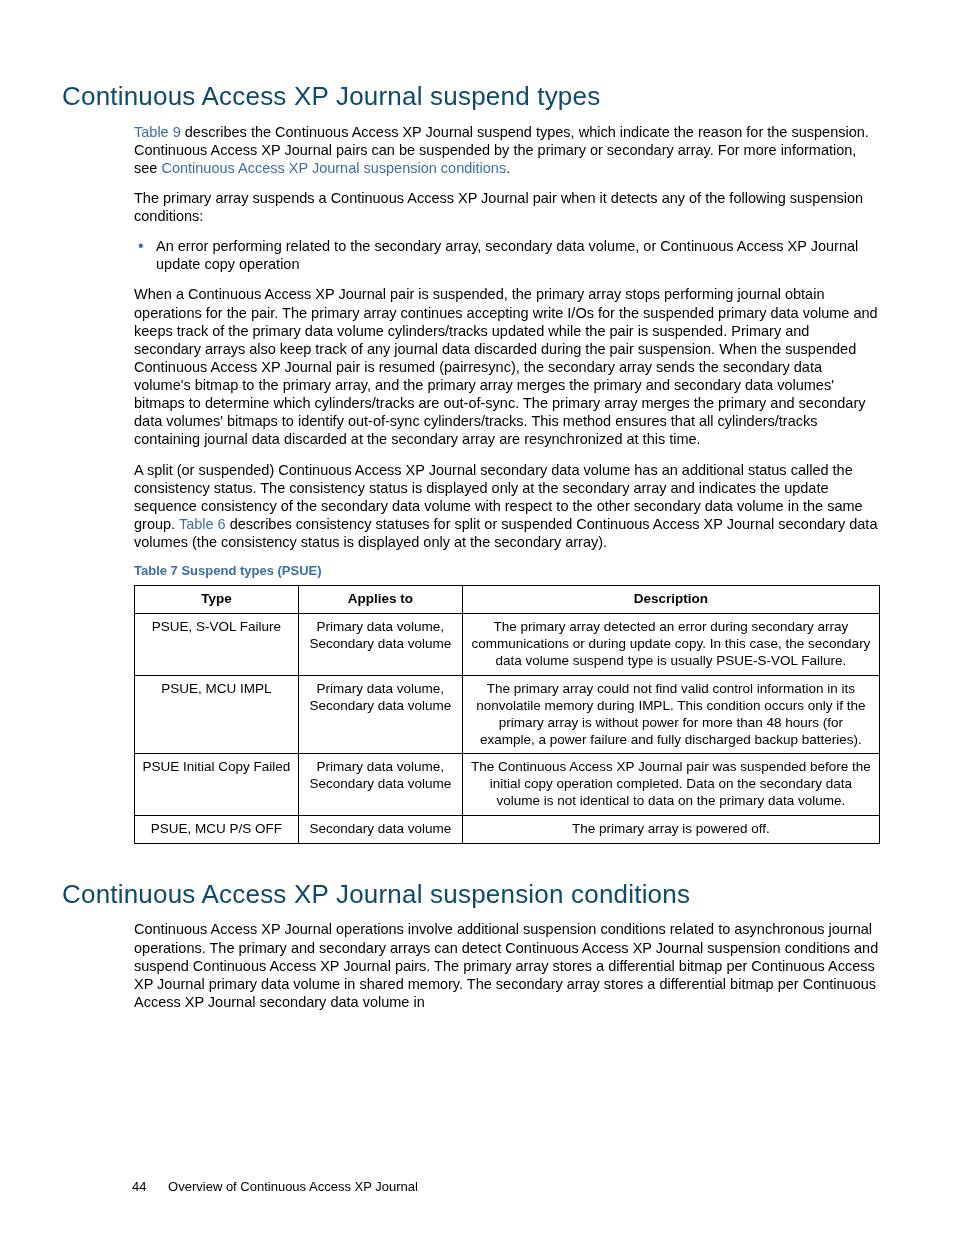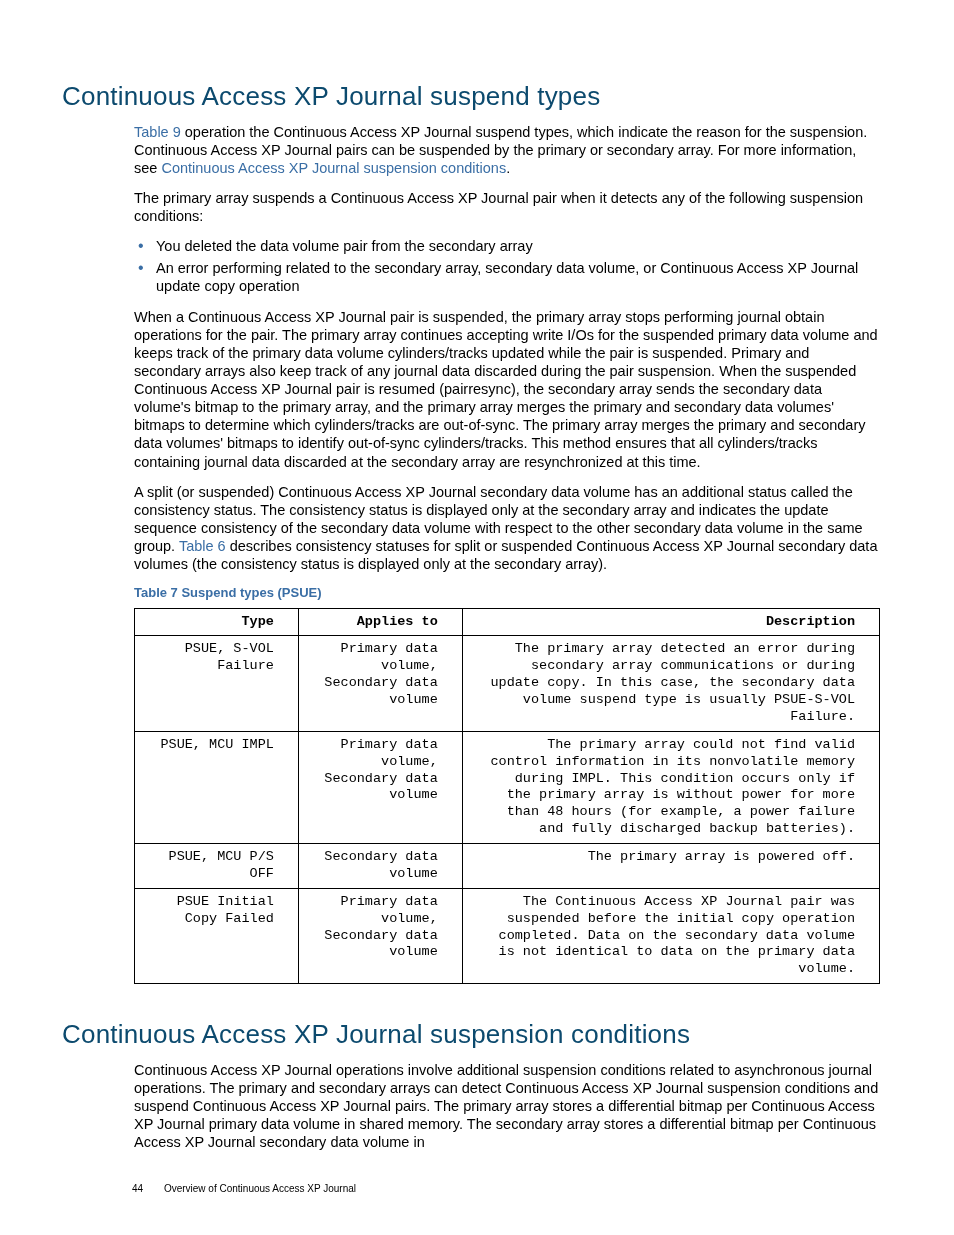--- a/index.html
+++ b/index.html
@@ -59,52 +59,50 @@
     margin-bottom: 6px;
   }
   table.dtable {
     width: 100%;
     border-collapse: collapse;
     font-size: 13.5px;
     margin-bottom: 28px;
   }
   table.dtable th, table.dtable td {
     border: 1px solid #000;
-    padding: 5px 24px;
-    text-align: right;
+    padding: 5px 7px;
+    text-align: center;
     vertical-align: top;
-    font-family: Liberation Mono, monospace;
   }
   table.dtable th {
     font-weight: bold;
     background: #fff;
   }
   .footer {
     position: absolute;
     bottom: 40px;
     left: 132px;
-    font-size: 10px;
+    font-size: 13px;
   }
   .footer .pnum { margin-right: 18px; }
   .sec2 { margin-top: 34px; }
 </style>
 </head>
 <body>
 
 <h2 class="sec">Continuous Access XP Journal suspend types</h2>
 
 <div class="indent">
   <p class="body">
-    <a class="xref">Table 9</a><span> operation the Continuous Access XP Journal suspend types, which indicate the reason for the suspension. Continuous Access XP Journal pairs can be suspended by the primary or secondary array. For more information, see </span><a class="xref">Continuous Access XP Journal suspension conditions</a><span>.</span>
+    <a class="xref">Table 9</a><span> describes the Continuous Access XP Journal suspend types, which indicate the reason for the suspension. Continuous Access XP Journal pairs can be suspended by the primary or secondary array. For more information, see </span><a class="xref">Continuous Access XP Journal suspension conditions</a><span>.</span>
   </p>
 
   <p class="body">The primary array suspends a Continuous Access XP Journal pair when it detects any of the following suspension conditions:</p>
 
   <ul class="bullets">
-    <li>You deleted the data volume pair from the secondary array</li>
     <li>An error performing related to the secondary array, secondary data volume, or Continuous Access XP Journal update copy operation</li>
   </ul>
 
   <p class="body">When a Continuous Access XP Journal pair is suspended, the primary array stops performing journal obtain operations for the pair. The primary array continues accepting write I/Os for the suspended primary data volume and keeps track of the primary data volume cylinders/tracks updated while the pair is suspended. Primary and secondary arrays also keep track of any journal data discarded during the pair suspension. When the suspended Continuous Access XP Journal pair is resumed (pairresync), the secondary array sends the secondary data volume's bitmap to the primary array, and the primary array merges the primary and secondary data volumes' bitmaps to determine which cylinders/tracks are out-of-sync. The primary array merges the primary and secondary data volumes' bitmaps to identify out-of-sync cylinders/tracks. This method ensures that all cylinders/tracks containing journal data discarded at the secondary array are resynchronized at this time.</p>
 
   <p class="body">
     <span>A split (or suspended) Continuous Access XP Journal secondary data volume has an additional status called the consistency status. The consistency status is displayed only at the secondary array and indicates the update sequence consistency of the secondary data volume with respect to the other secondary data volume in the same group. </span><a class="xref">Table 6</a><span> describes consistency statuses for split or suspended Continuous Access XP Journal secondary data volumes (the consistency status is displayed only at the secondary array).</span>
   </p>
 
   <div class="tablecap">Table 7 Suspend types (PSUE)</div>
@@ -127,28 +125,28 @@
         <td>PSUE, S-VOL Failure</td>
         <td>Primary data volume, Secondary data volume</td>
         <td>The primary array detected an error during secondary array communications or during update copy. In this case, the secondary data volume suspend type is usually PSUE-S-VOL Failure.</td>
       </tr>
       <tr>
         <td>PSUE, MCU IMPL</td>
         <td>Primary data volume, Secondary data volume</td>
         <td>The primary array could not find valid control information in its nonvolatile memory during IMPL. This condition occurs only if the primary array is without power for more than 48 hours (for example, a power failure and fully discharged backup batteries).</td>
       </tr>
       <tr>
+        <td>PSUE Initial Copy Failed</td>
+        <td>Primary data volume, Secondary data volume</td>
+        <td>The Continuous Access XP Journal pair was suspended before the initial copy operation completed. Data on the secondary data volume is not identical to data on the primary data volume.</td>
+      </tr>
+      <tr>
         <td>PSUE, MCU P/S OFF</td>
         <td>Secondary data volume</td>
         <td>The primary array is powered off.</td>
-      </tr>
-      <tr>
-        <td>PSUE Initial Copy Failed</td>
-        <td>Primary data volume, Secondary data volume</td>
-        <td>The Continuous Access XP Journal pair was suspended before the initial copy operation completed. Data on the secondary data volume is not identical to data on the primary data volume.</td>
       </tr>
     </tbody>
   </table>
 </div>
 
 <h2 class="sec sec2">Continuous Access XP Journal suspension conditions</h2>
 
 <div class="indent">
   <p class="body">Continuous Access XP Journal operations involve additional suspension conditions related to asynchronous journal operations. The primary and secondary arrays can detect Continuous Access XP Journal suspension conditions and suspend Continuous Access XP Journal pairs. The primary array stores a differential bitmap per Continuous Access XP Journal primary data volume in shared memory. The secondary array stores a differential bitmap per Continuous Access XP Journal secondary data volume in</p>
 </div>

